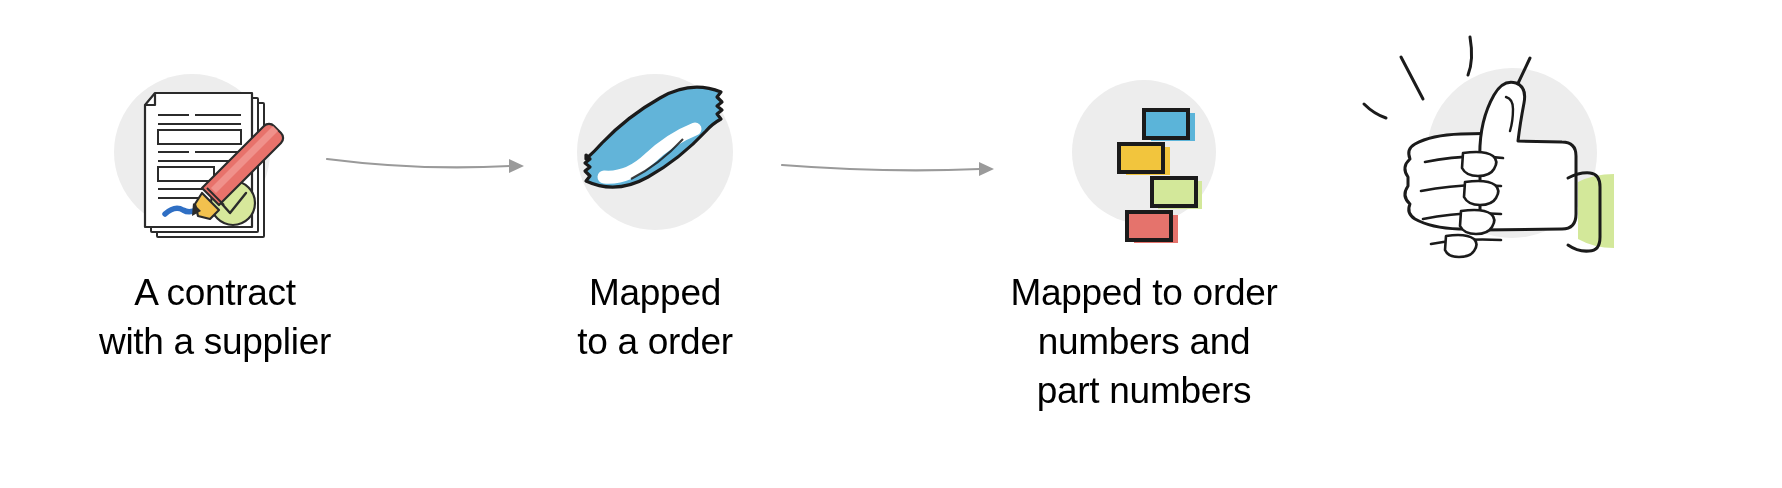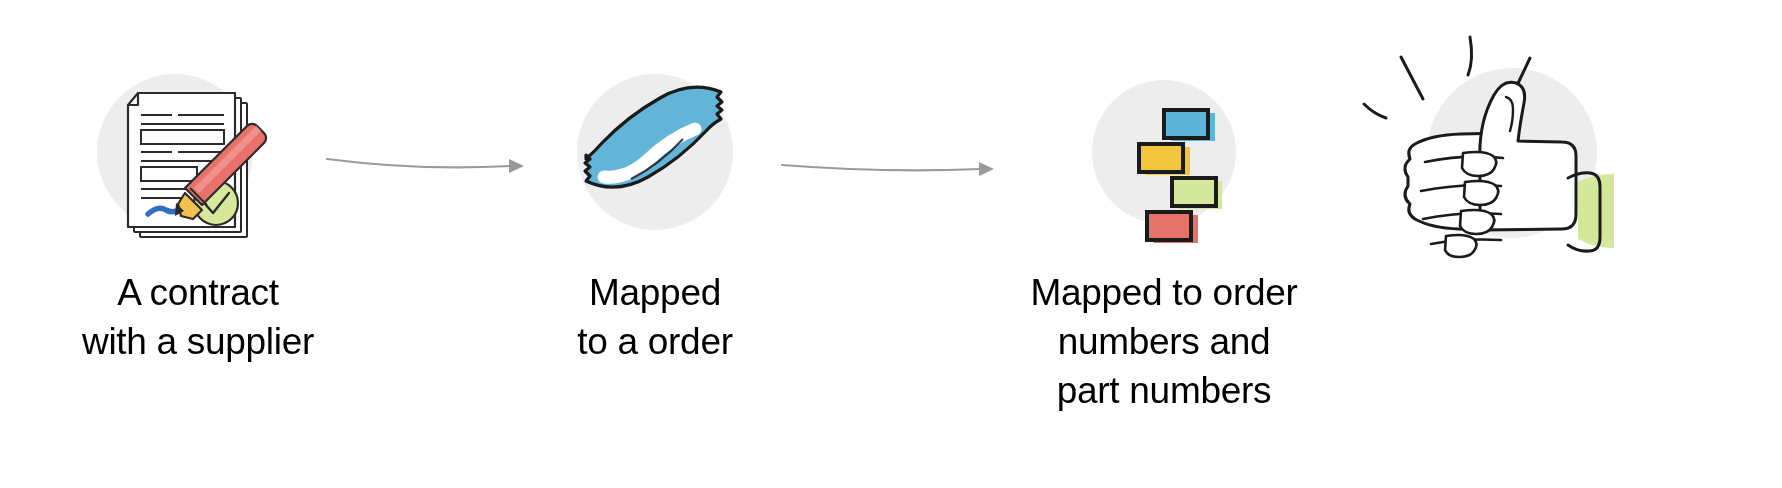--- a/index.html
+++ b/index.html
@@ -40,23 +40,23 @@
     text-align: center;
     color: #000000;
     font-size: 37px;
     line-height: 49px;
     letter-spacing: -0.3px;
     font-weight: 400;
     white-space: pre-line;
   }
 
   
-  #step-1 { left: 0px;    width: 380px; padding-left: 16px; }
+  #step-1 { left: 17px;    width: 380px; padding-left: 16px; }
   #step-2 { left: 480px;  width: 350px; }
-  #step-3 { left: 974px;  width: 380px; }
+  #step-3 { left: 954px;  width: 380px; }
   #step-4 { left: 1330px; width: 452px; }
 
   #step-1 .caption { top: 268px; }
   #step-2 .caption { top: 268px; }
   #step-3 .caption { top: 268px; }
 
   
   .arrow {
     position: absolute;
     top: 145px;

